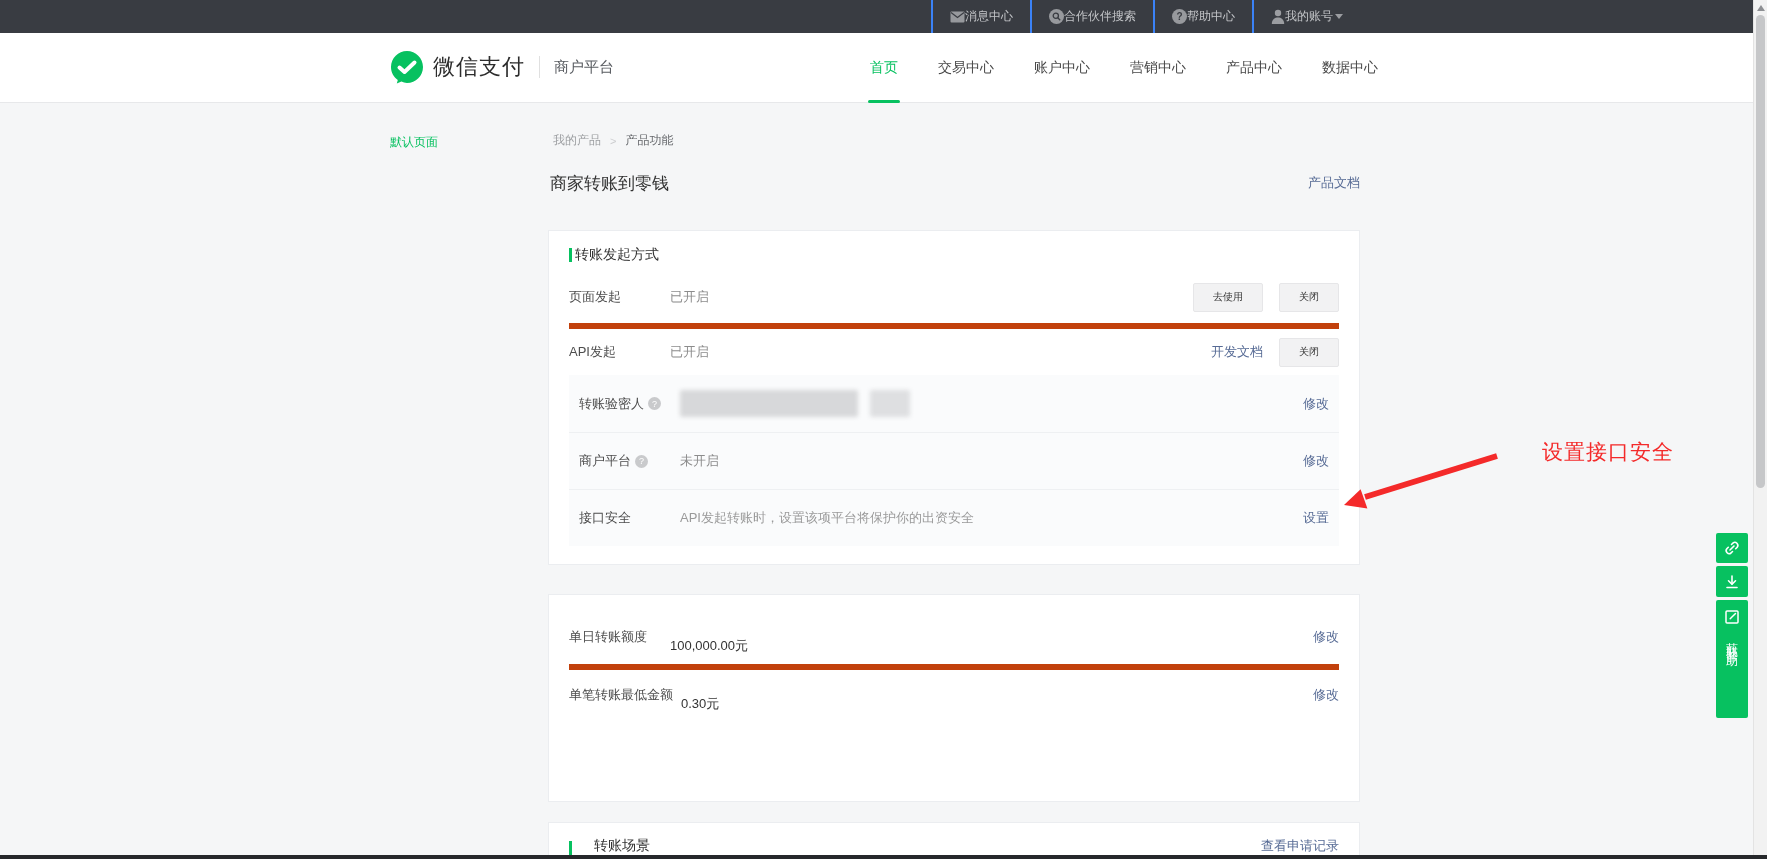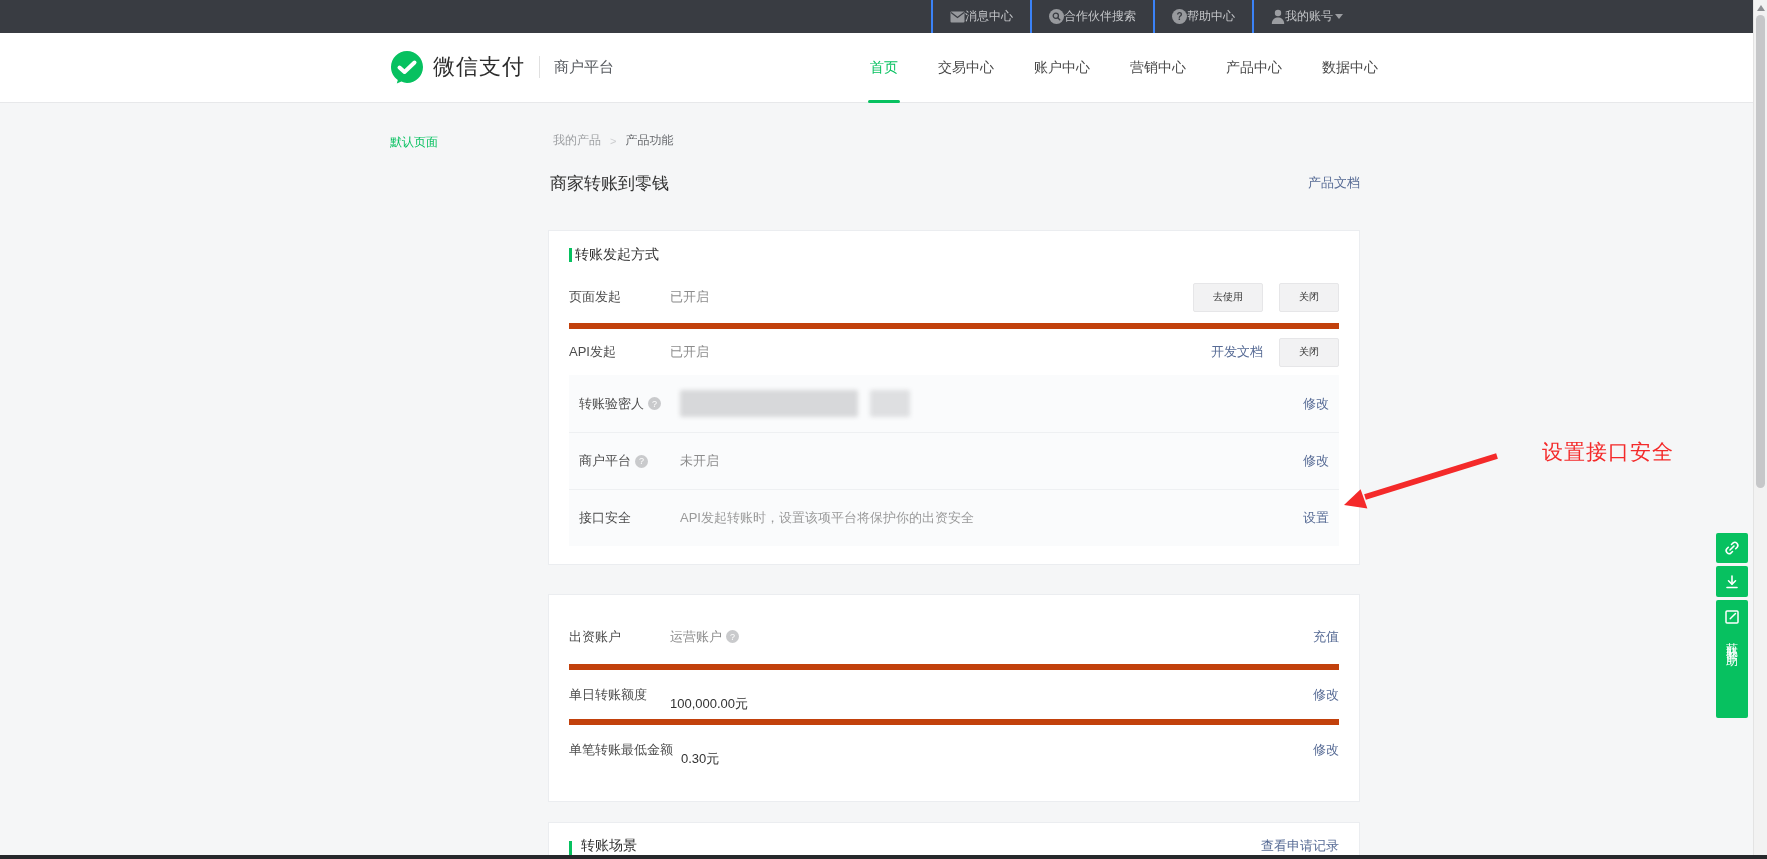--- a/index.html
+++ b/index.html
@@ -71,21 +71,21 @@
   .sub-panel { background:#fafbfc; }
   .sub-panel .row { height:57px; padding:0 10px; }
   .sub-panel .row + .row { border-top:1px solid #eef0f2; }
 
   .redact-wrap { display:flex; gap:12px; align-items:center; }
   .redact { height:27px; border-radius:2px; filter:blur(2px); }
   .redact.a { width:178px; background:#d7d8da; }
   .redact.b { width:40px; background:#dedfe1; }
 
   .card3-head { display:flex; align-items:center; justify-content:space-between; }
-  .card3-left { display:flex; align-items:flex-end; gap:9px; }
+  .card3-left { display:flex; align-items:flex-end; gap:22px; }
 
   
   .annotation-text { position:absolute; left:1502px; top:438px; font-size:21px; color:#f42a2a;
                      letter-spacing:1px; pointer-events:none;margin-left:40px; }
   .annotation-arrow { position:absolute; left:1330px; top:428px; pointer-events:none; }
 
   
   .float-helper { position:absolute; left:1716px; top:533px; width:32px; display:flex;
                   flex-direction:column; gap:3px; }
   .fh-btn { width:32px; background:#07c160; border-radius:2px; display:flex; align-items:center;
@@ -227,29 +227,20 @@
         <span class="label">接口安全</span>
         <span class="value desc">API发起转账时，设置该项平台将保护你的出资安全</span>
         <span class="spacer"></span>
         <a class="link">设置</a>
       </div>
     </div>
   </div>
 
   <div class="card card2">
     <div class="row" style="height:55px">
-      <span class="label">出资账户</span>
-      <span class="value" style="display:flex;align-items:center">
-        <span>运营账户</span>
-        <span class="info-icon"></span>
-      </span>
-      <span class="spacer"></span>
-      <a class="link">充值</a>
-    </div>
-    <div class="row" style="height:55px">
       <span class="label">单日转账额度</span>
       <span class="value dark">100,000.00元</span>
       <span class="spacer"></span>
       <a class="link">修改</a>
     </div>
     <div class="row" style="height:55px">
       <span class="label">单笔转账最低金额</span>
       <span class="value dark">0.30元</span>
       <span class="spacer"></span>
       <a class="link">修改</a>

